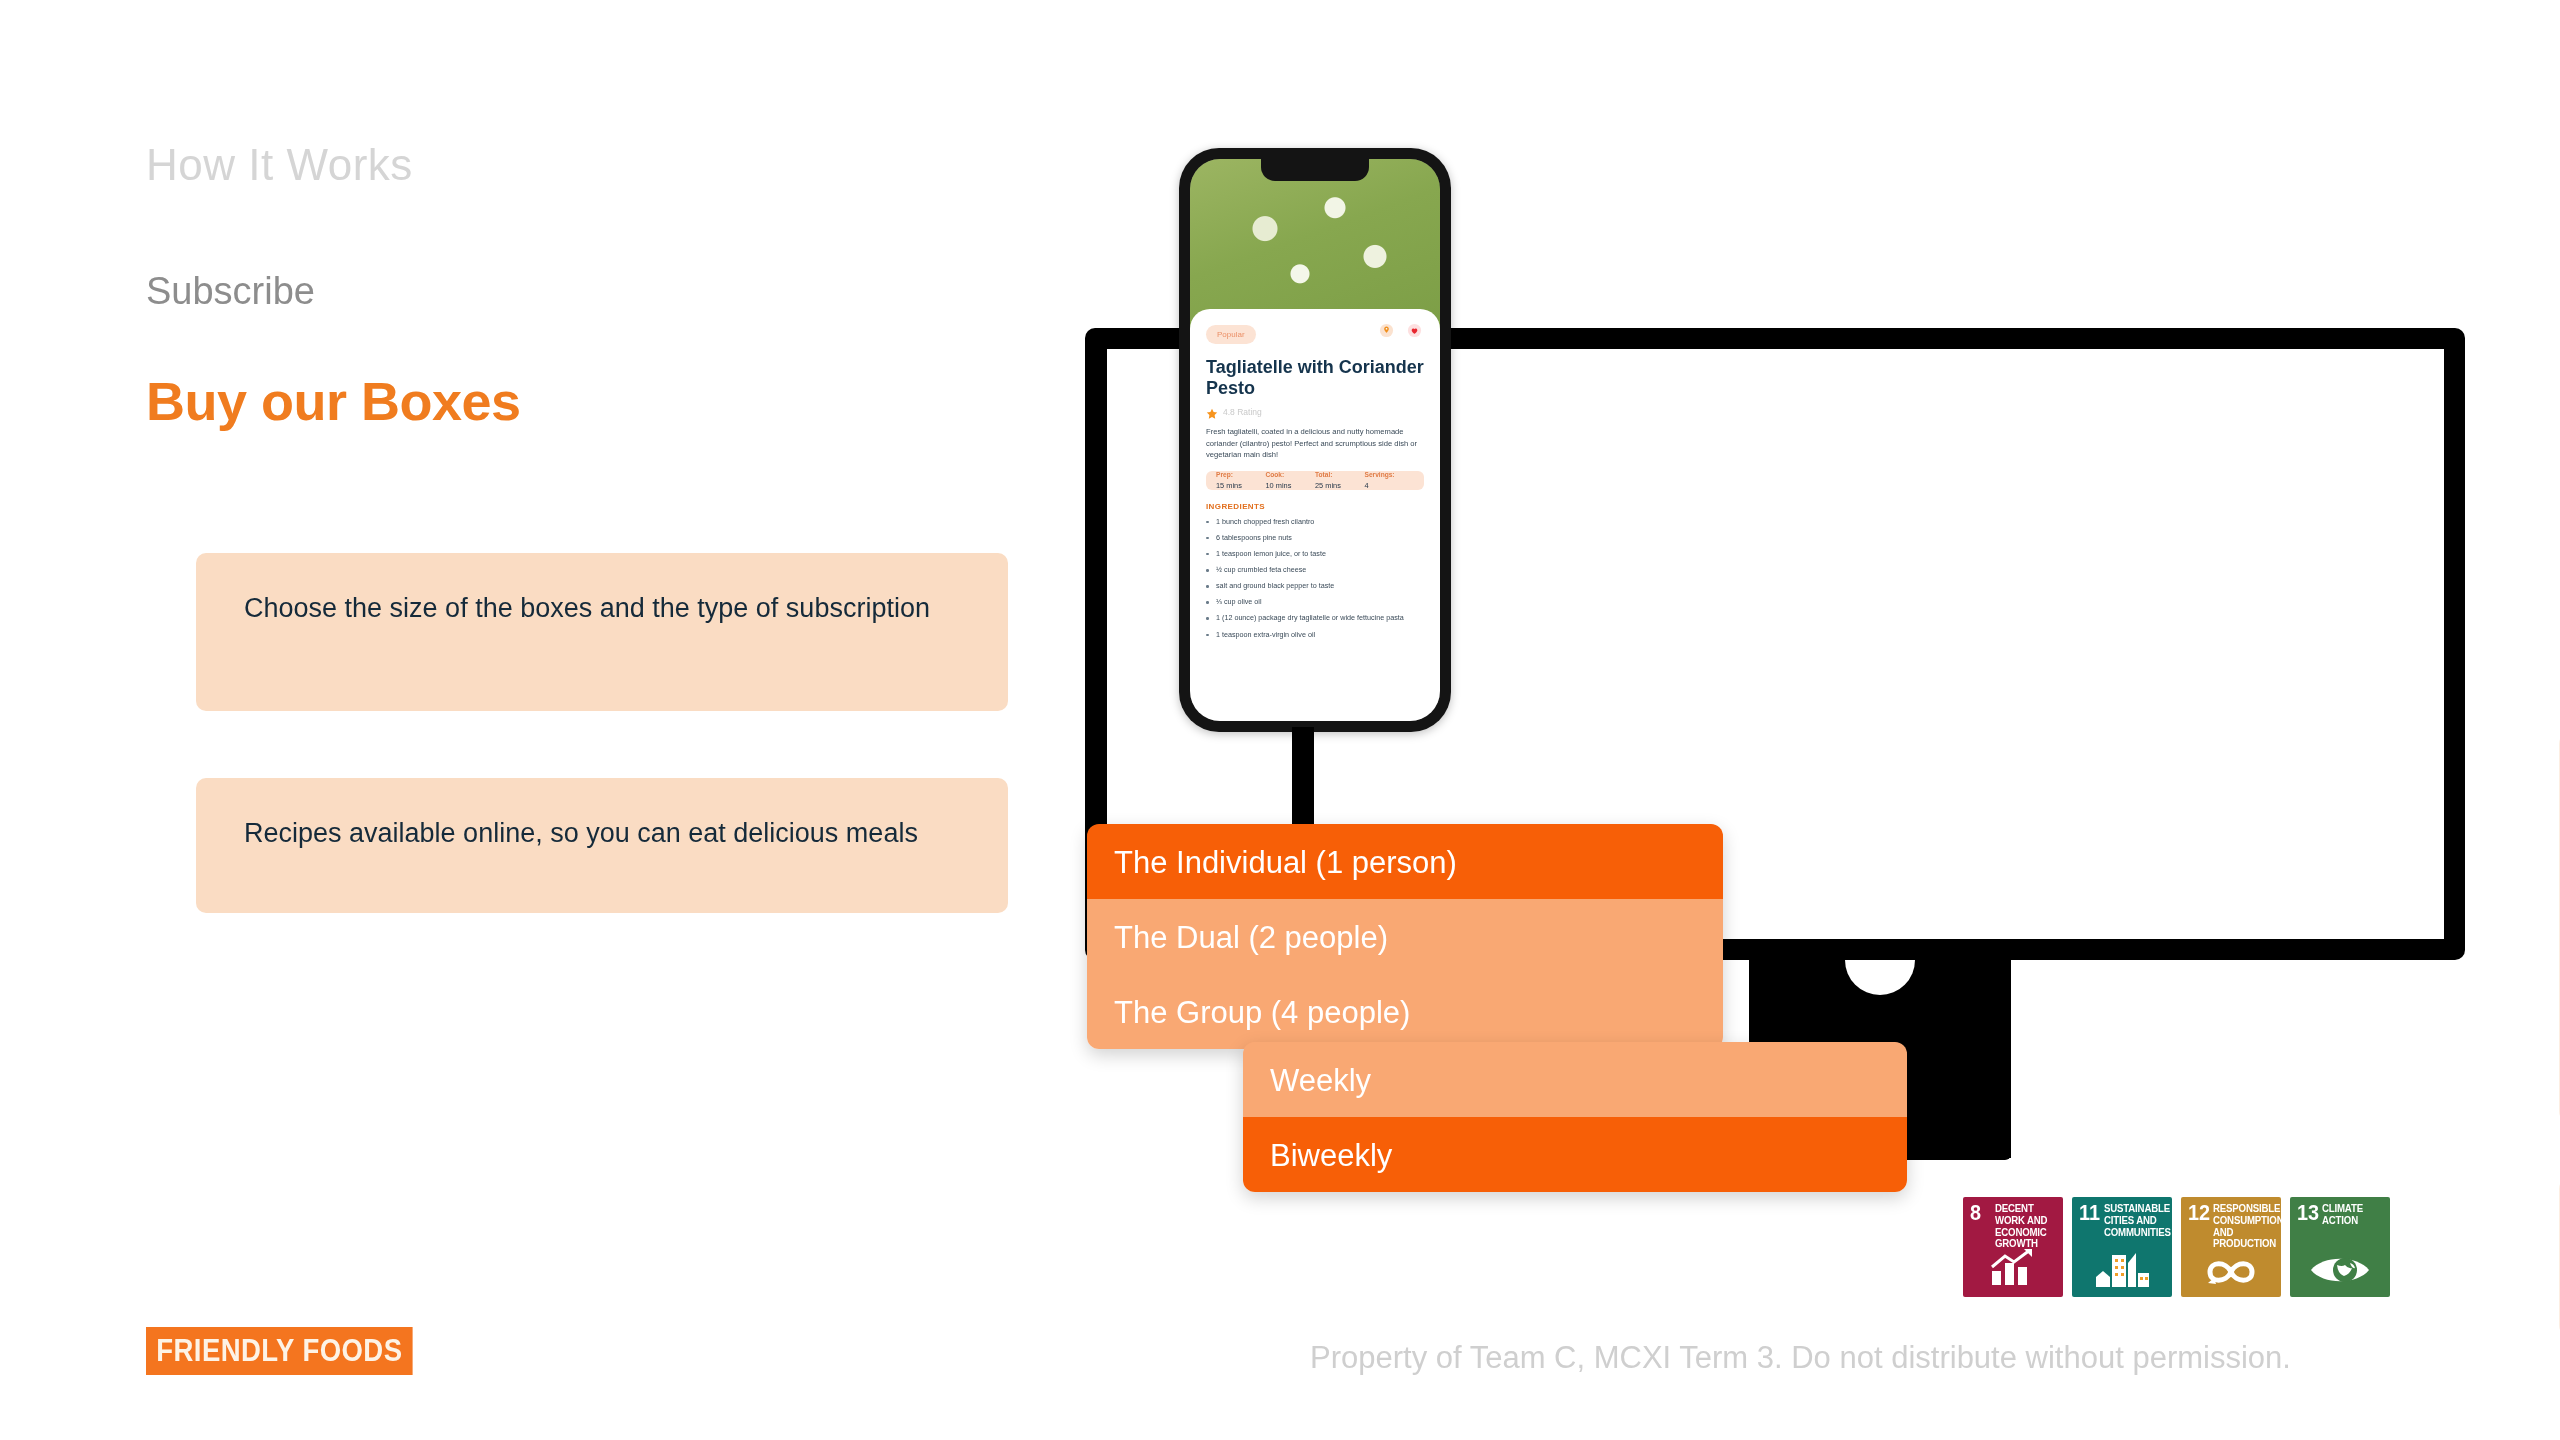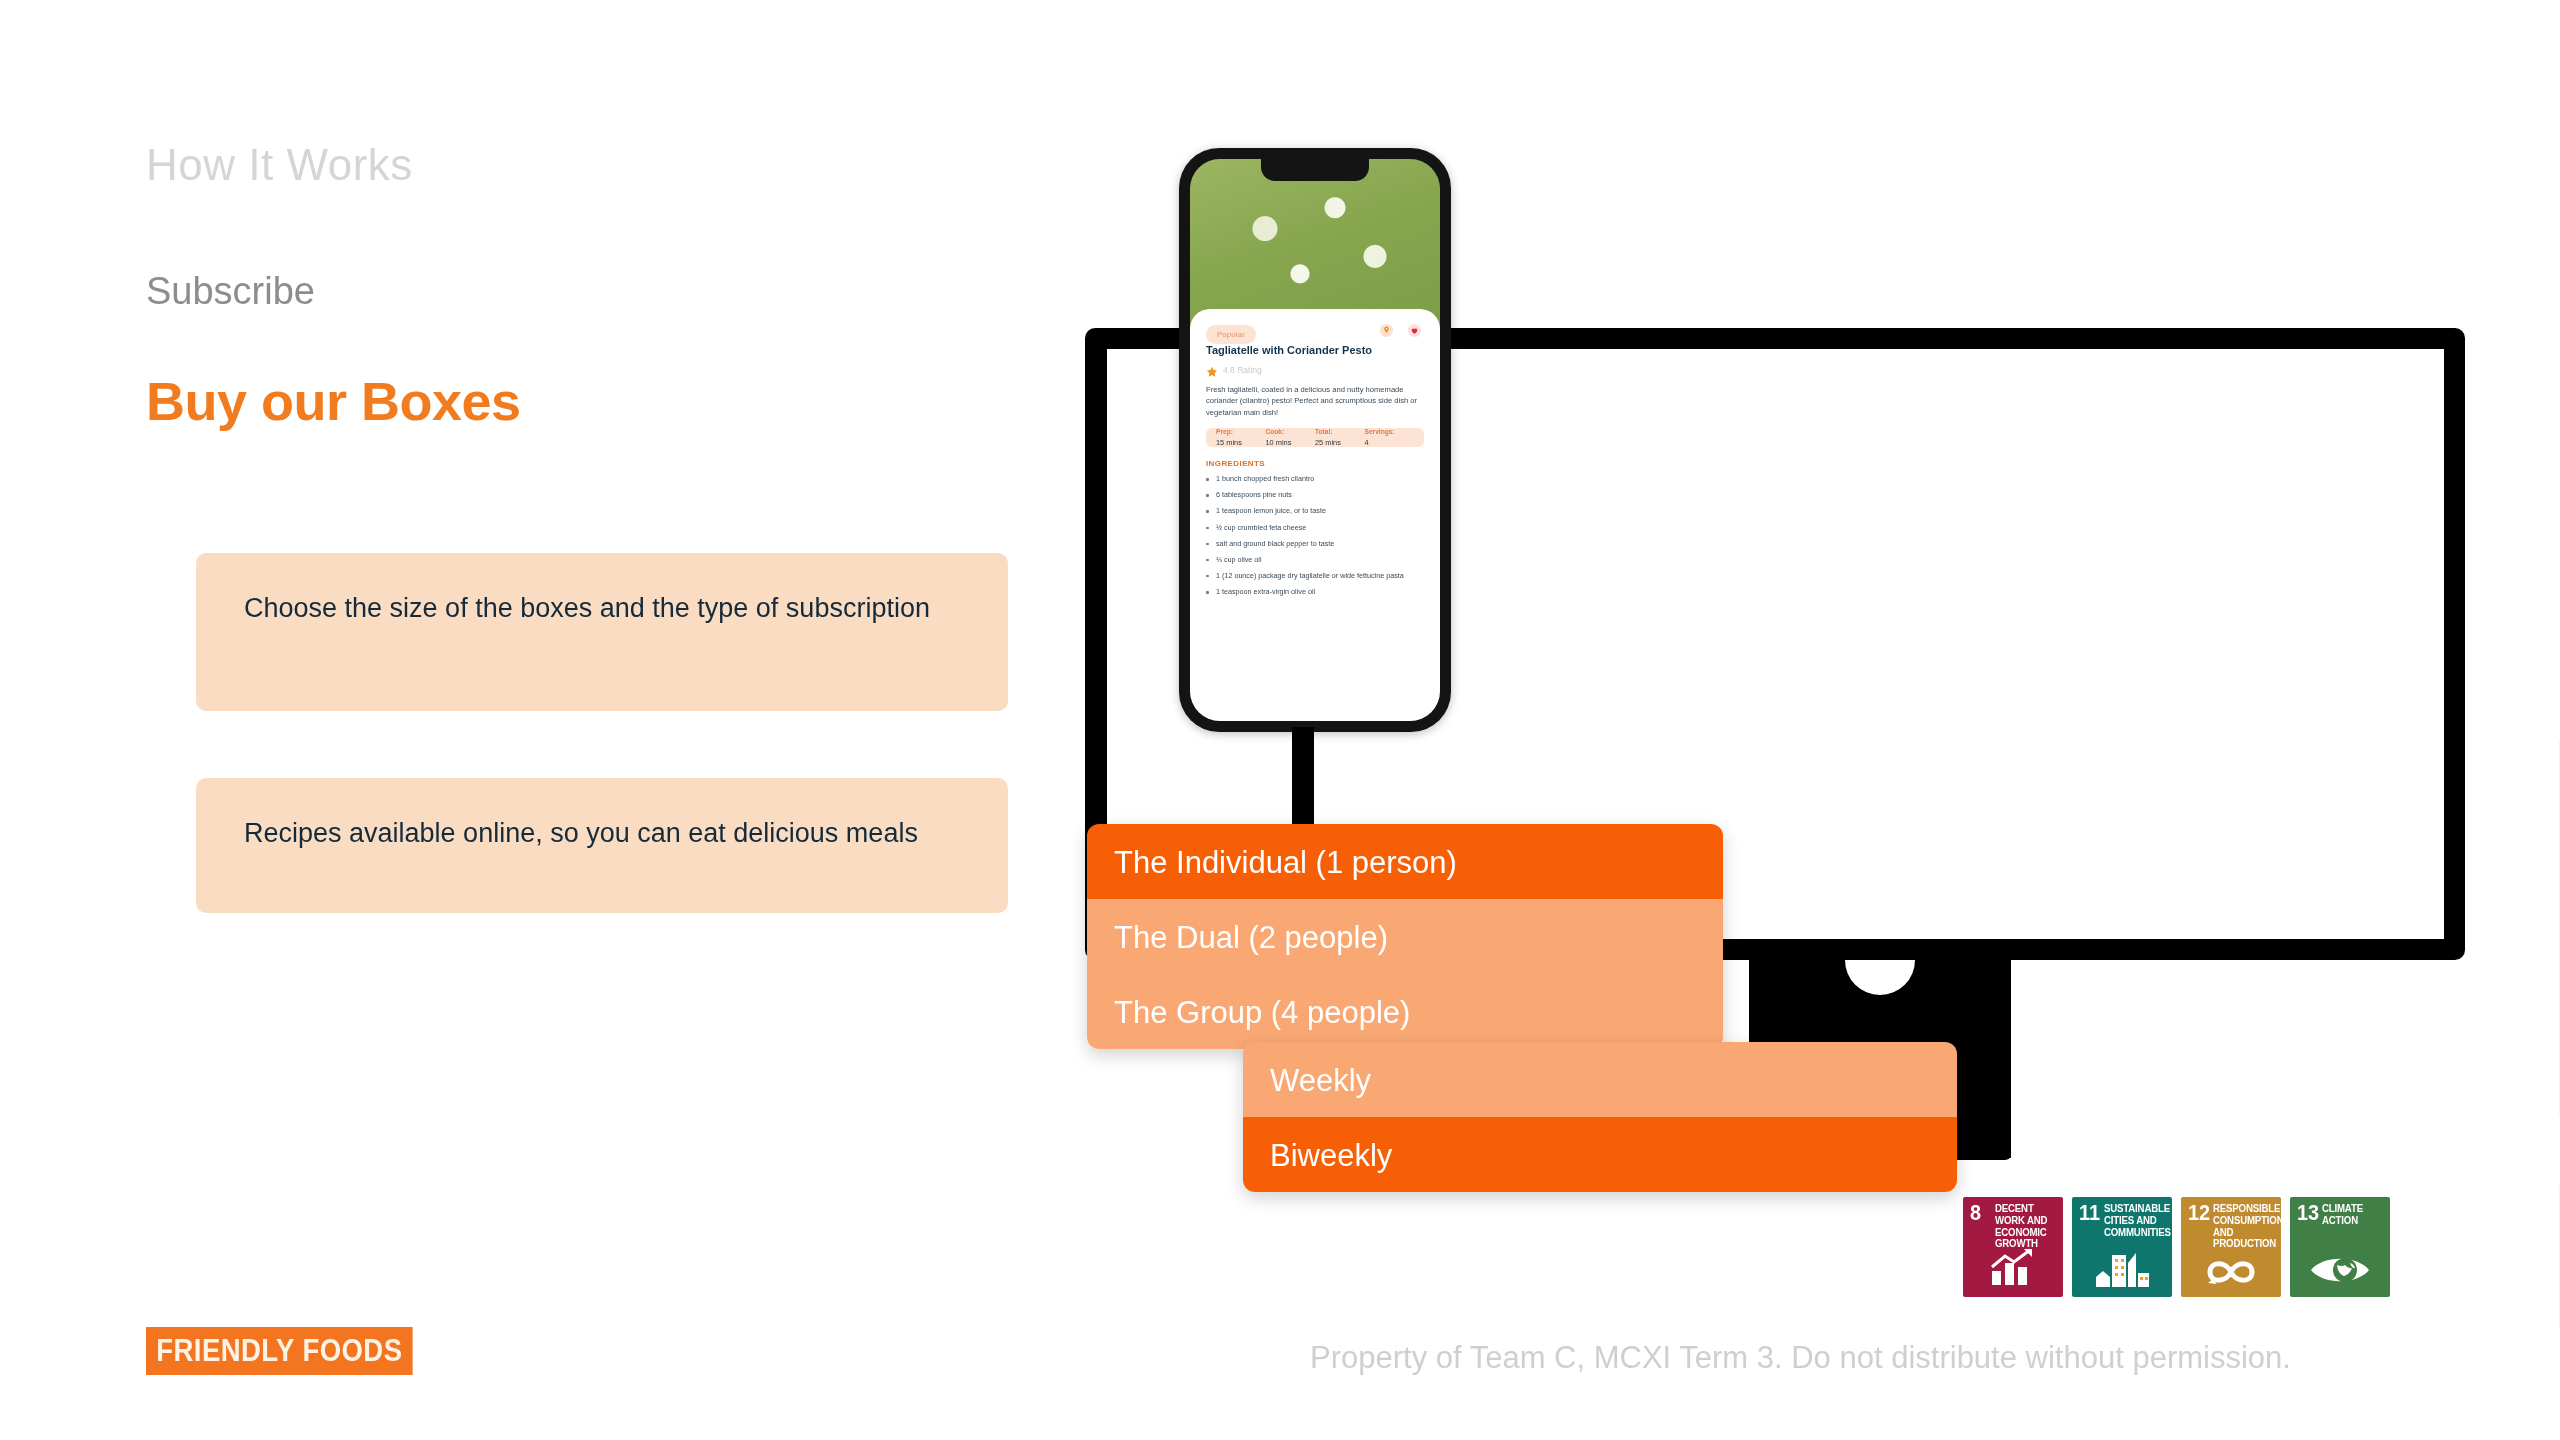--- a/index.html
+++ b/index.html
@@ -144,22 +144,22 @@
     padding:14px 16px 0 16px;box-sizing:border-box;
   }
   .pill-popular{
     display:inline-block;background:#fce3d4;color:#eb9068;
     font-size:8px;border-radius:10px;padding:5px 11px;
   }
   .phone-icons{position:absolute;right:18px;top:14px;display:flex;gap:13px;}
   .ico-pin{width:15px;height:15px;}
   .ico-heart{width:15px;height:15px;}
   .recipe-title{
-    margin-top:0;color:#15344d;font-weight:bold;
-    font-size:11px;line-height:1.18;
+    margin-top:13px;color:#15344d;font-weight:bold;
+    font-size:18px;line-height:1.18;
   }
   .rating-row{display:flex;align-items:center;gap:5px;margin-top:7px;}
   .rating-row .star{width:12px;height:12px;}
   .rating-txt{color:#c9c9c9;font-size:8.5px;}
   .recipe-desc{
     margin-top:8px;color:#3a4a58;font-size:7.6px;line-height:1.5;
   }
   .stats{
     margin-top:10px;background:#fce3d4;border-radius:6px;
     display:flex;padding:0 10px;
@@ -184,21 +184,21 @@
   .stem{position:absolute;background:#000;}
   .stem-a{left:1292px;top:727px;width:22px;height:110px;}
   .stem-b{left:1760px;top:1005px;width:22px;height:86px;}
 
   
   .dd{
     position:absolute;border-radius:12px;overflow:hidden;
     box-shadow:0 6px 18px rgba(0,0,0,.18);
   }
   .dd-size{left:1087px;top:824px;width:636px;}
-  .dd-freq{left:1243px;top:1042px;width:714px;}
+  .dd-freq{left:1243px;top:1042px;width:664px;}
   .dd-opt{
     color:#fff;font-size:31px;
     padding:21px 0 18px 27px;
     background:#f9a873;
   }
   .dd-opt.sel{background:#f75f07;}
 </style>
 </head>
 <body>
 

